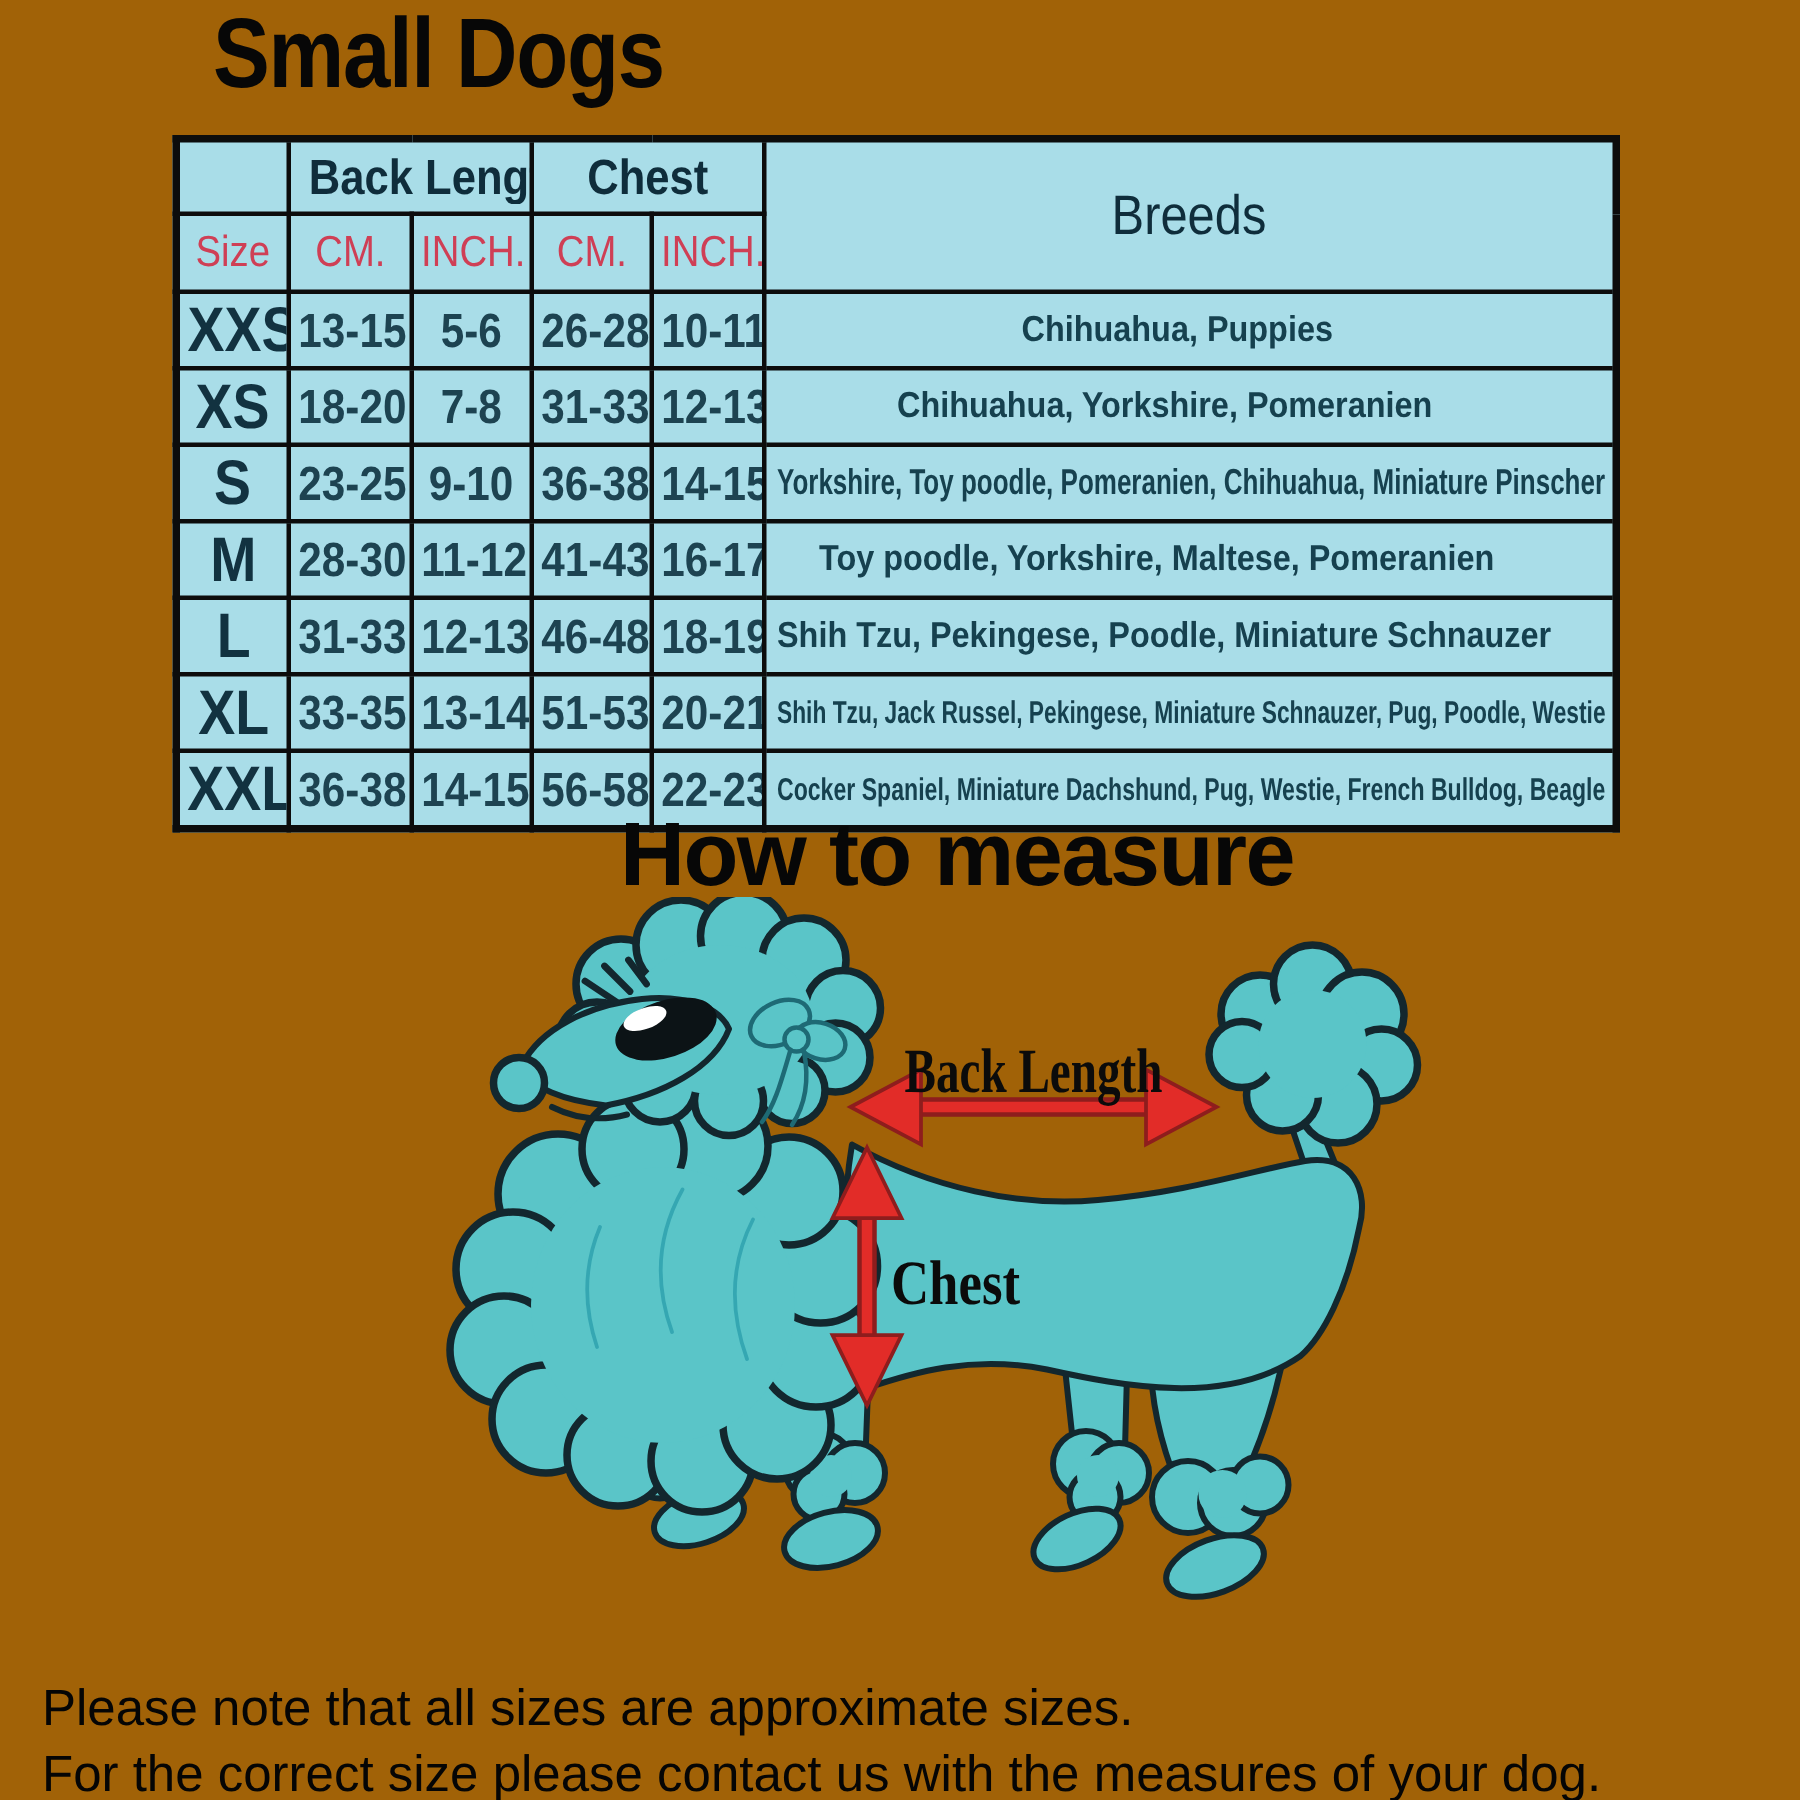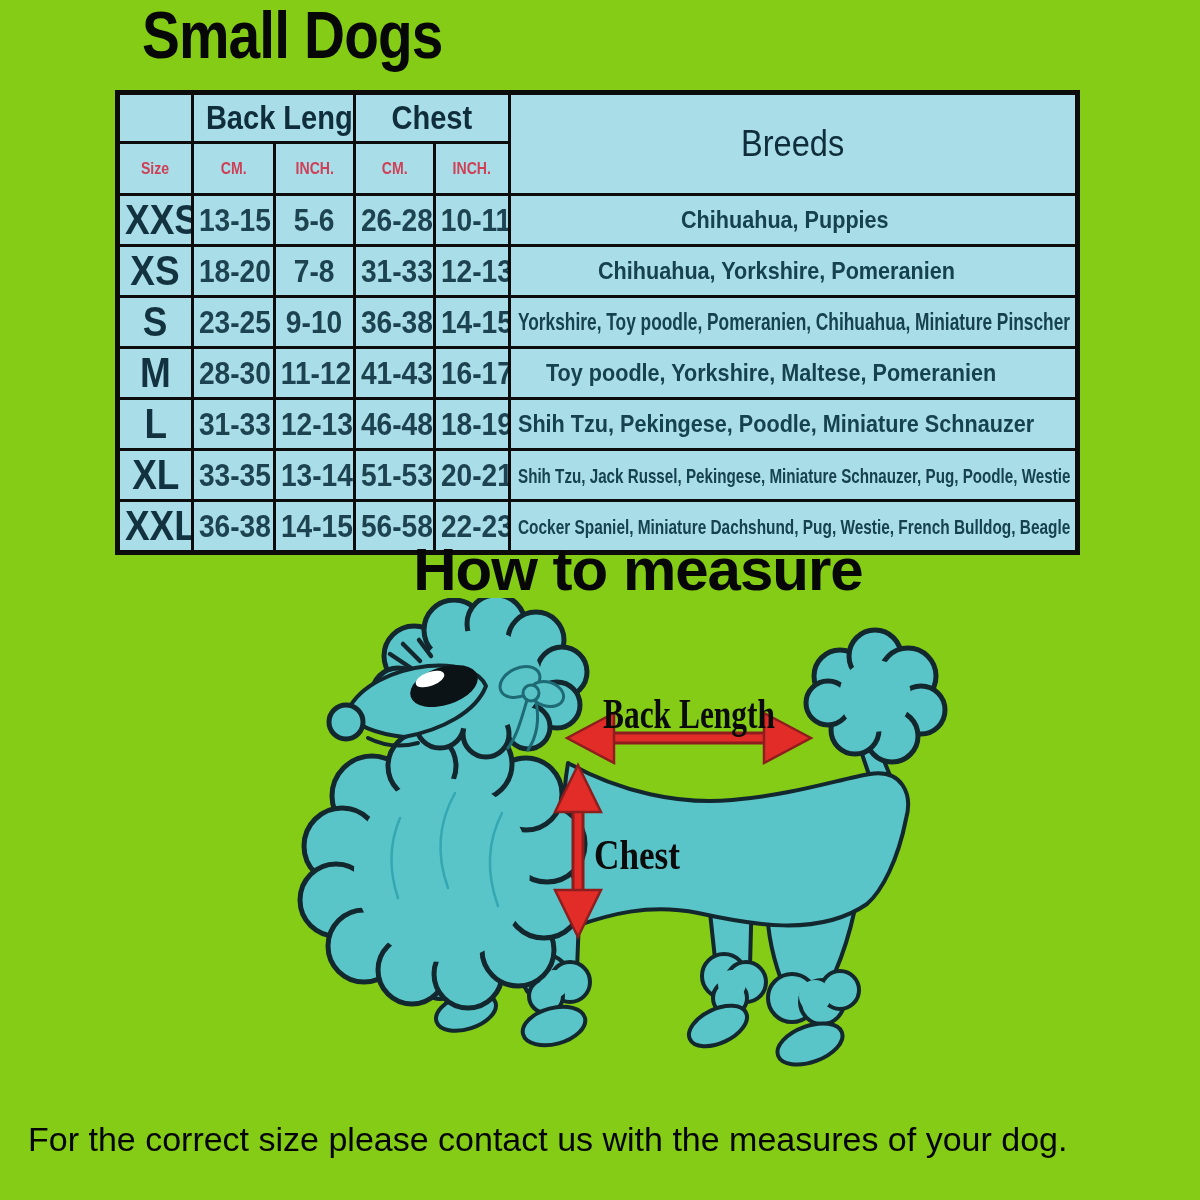--- a/index.html
+++ b/index.html
@@ -1,31 +1,31 @@
 <!DOCTYPE html>
 <html><head>
 <meta charset="utf-8">
 <style>
   html,body{margin:0;padding:0;background:#ffffff;}
-  #stage{position:relative;width:1200px;height:1200px;background:#84cc16;overflow:hidden;
+  #stage{position:relative;width:1200px;height:1200px;background:#a16207;overflow:hidden;
          font-family:"Liberation Sans",sans-serif;}
   .big-title{position:absolute;color:#070707;font-weight:900;line-height:1;
              transform-origin:left top;white-space:nowrap;}
   #main-title{left:142px;top:2px;font-size:66px;transform:scaleX(0.86);letter-spacing:-1px;}
   #measure-title{left:88px;top:540px;width:1100px;text-align:center;font-size:60px;
                  transform:none;letter-spacing:-1px;}
   
   #size-table{position:absolute;left:115px;top:90px;width:965px;height:400px;
               border-collapse:collapse;table-layout:fixed;background:#a9dde8;}
   #size-table td,#size-table th{border:3px solid #0c0c0c;padding:0;text-align:center;
               vertical-align:middle;overflow:hidden;}
   #size-table{border:5px solid #0c0c0c;}
   .hdr{color:#0f2d3b;font-weight:700;font-size:33px;}
   .hdr-breeds{color:#0f2d3b;font-weight:400;font-size:37px;}
-  .red{color:#cf3f55;font-weight:700;font-size:16px;}
+  .red{color:#cf3f55;font-weight:400;font-size:29px;}
   .sizecell{color:#123240;font-weight:700;font-size:42px;}
   .numcell{color:#1d4351;font-weight:700;font-size:32px;}
   .breedcell{text-align:right;padding-left:7px !important;color:#16414f;
              font-weight:700;font-size:24px;}
   .cond{display:inline-block;white-space:nowrap;transform:scaleX(0.88);transform-origin:center center;}
   .fitw{display:inline-block;white-space:nowrap;transform-origin:left center;}
   
   #diagram-svg{position:absolute;left:280px;top:598px;width:840px;height:515px;}
   
   #notes{position:absolute;left:28px;top:1118px;color:#050505;font-size:34px;
@@ -254,16 +254,17 @@
     <g>
       <line x1="298" y1="210" x2="298" y2="296" stroke="#8e1d1d" stroke-width="13"></line>
       <line x1="298" y1="210" x2="298" y2="296" stroke="#e22c28" stroke-width="7"></line>
       <polygon points="298,167 275,214 321,214" fill="#e22c28" stroke="#8e1d1d" stroke-width="2.5"></polygon>
       <polygon points="298,339 275,292 321,292" fill="#e22c28" stroke="#8e1d1d" stroke-width="2.5"></polygon>
     </g>
     <text x="314" y="271" text-anchor="start" font-family="Liberation Serif, serif" font-weight="700" font-size="42" fill="#0b0b0b" textLength="86" lengthAdjust="spacingAndGlyphs">Chest</text>
   </svg>
 
   <div id="notes">
+    <div>Please note that all sizes are approximate sizes.</div>
     <div>For the correct size please contact us with the measures of your dog.</div>
   </div>
 
 </div>
 
 </body></html>

